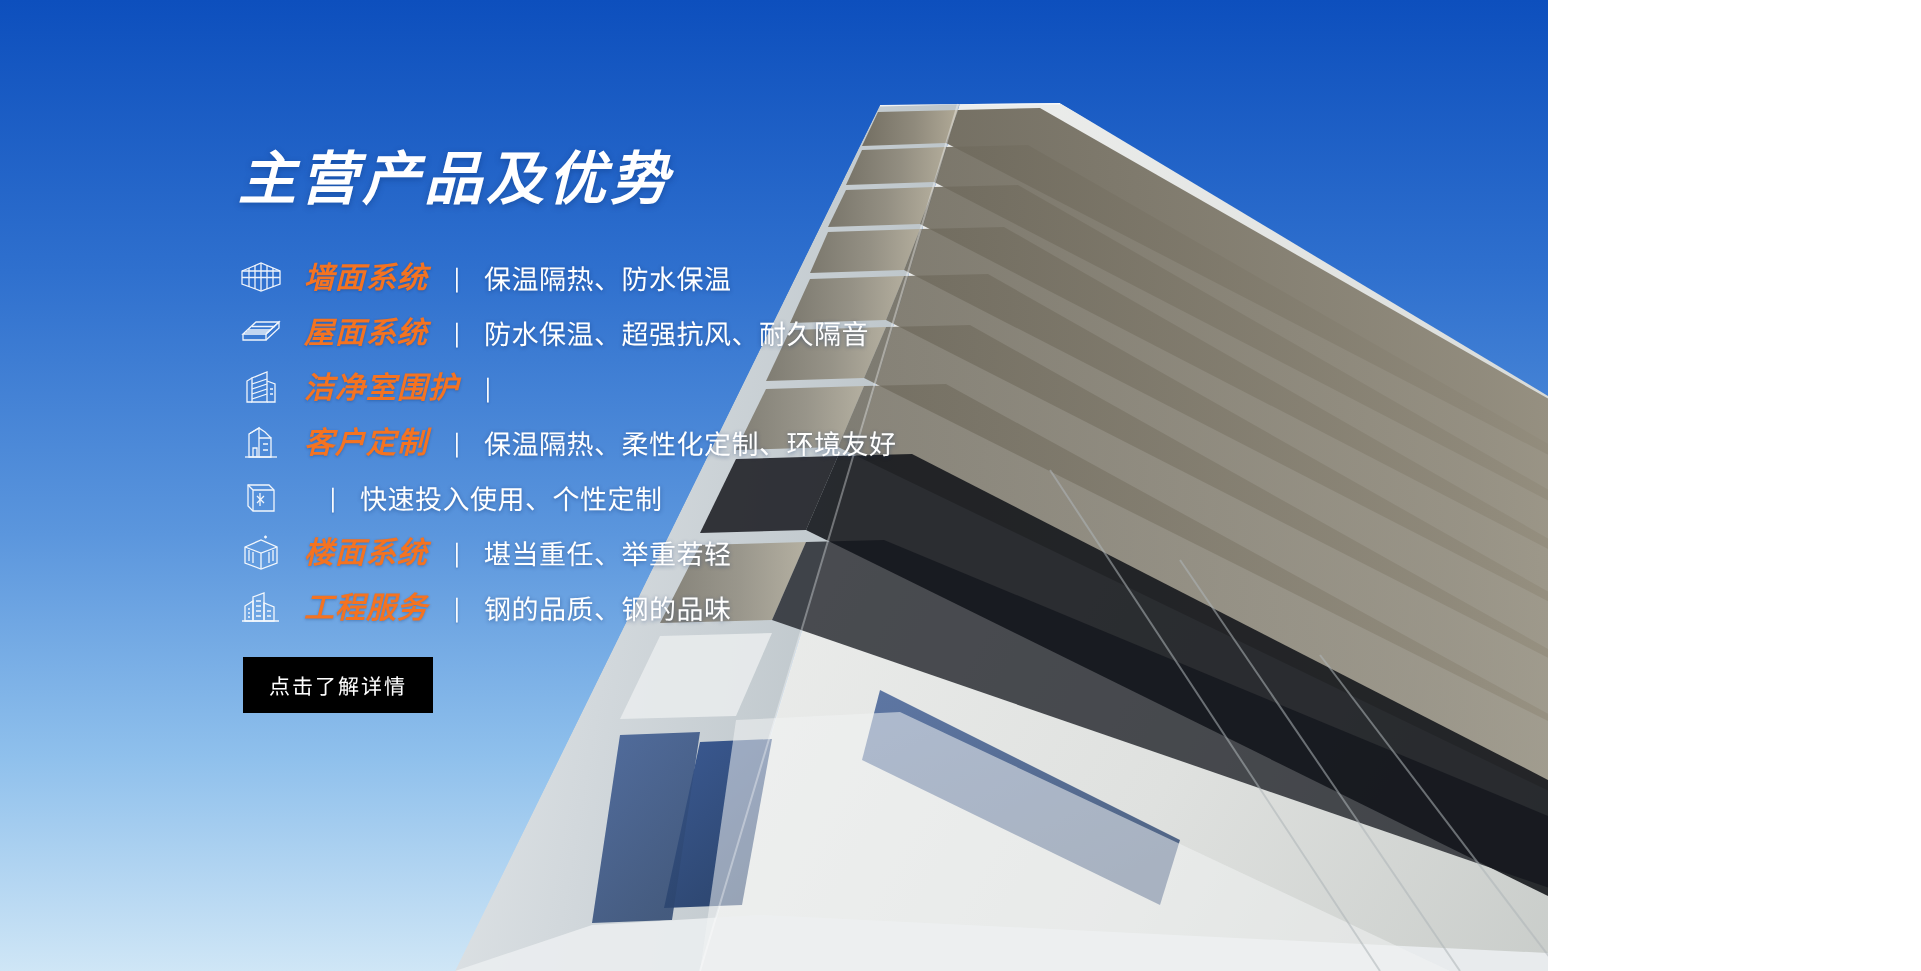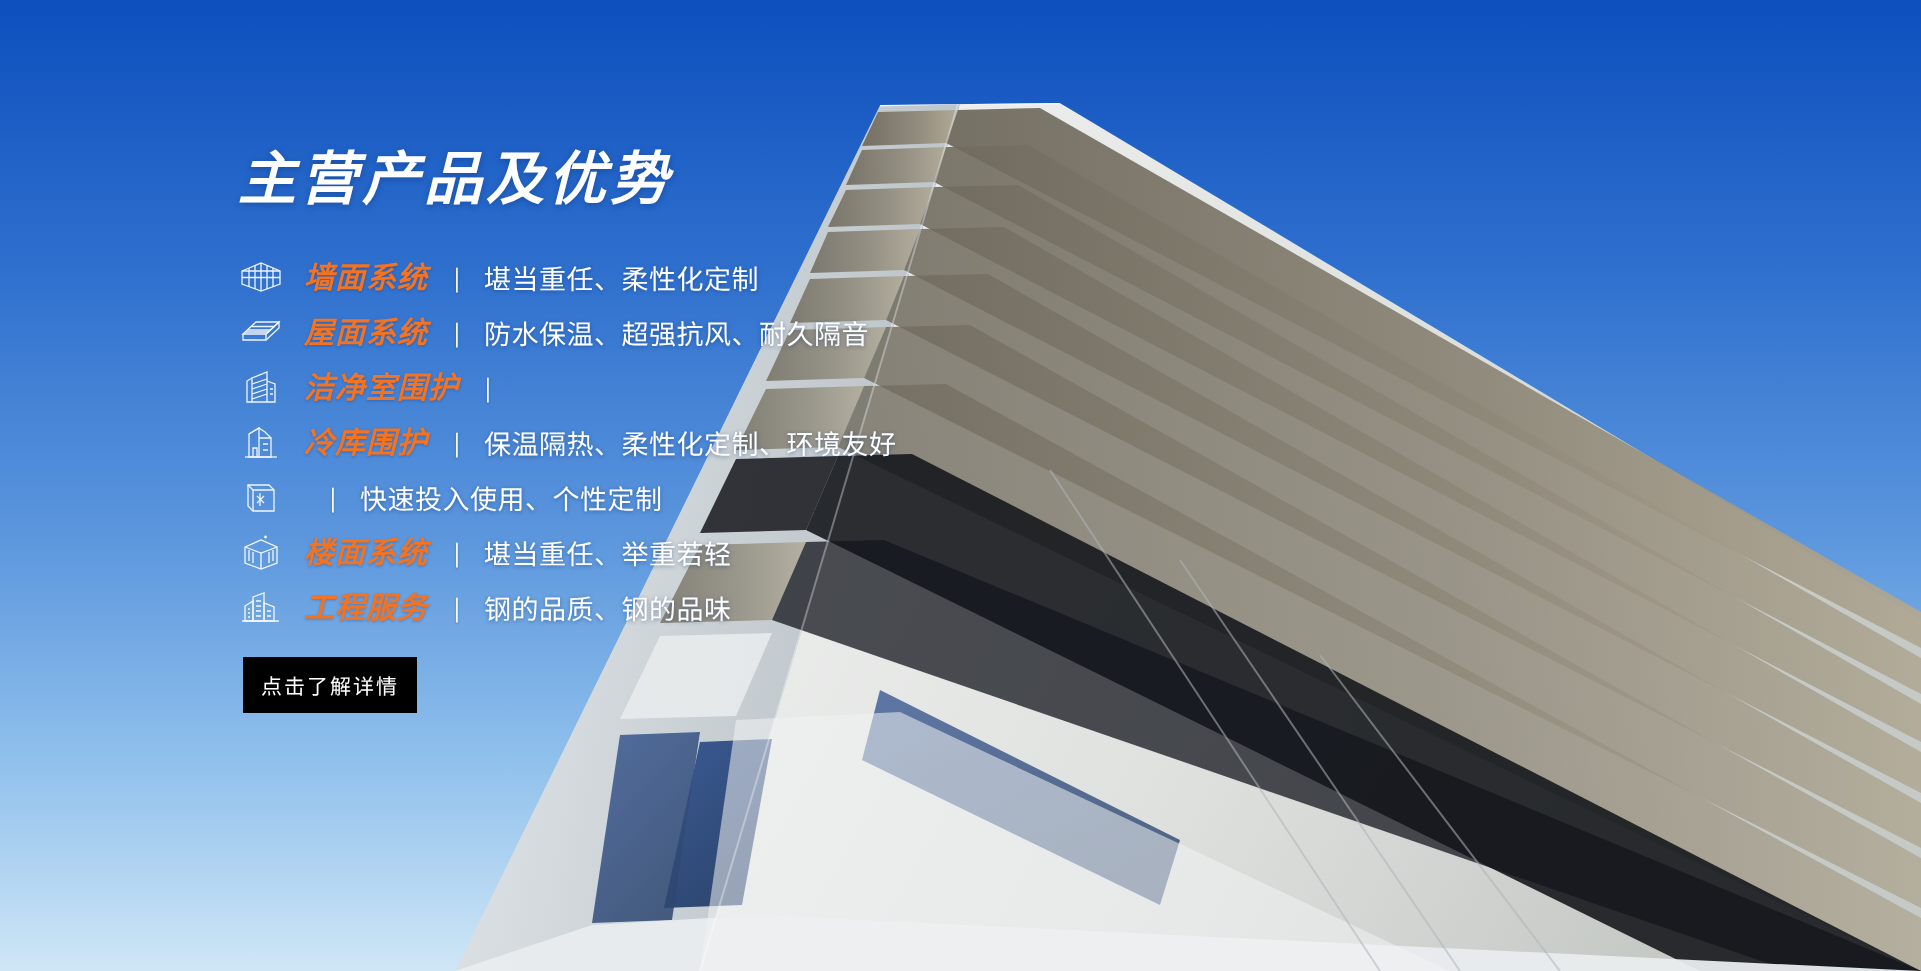--- a/index.html
+++ b/index.html
@@ -4,21 +4,21 @@
 <title>主营产品及优势</title>
 <style>
   * { margin:0; padding:0; box-sizing:border-box; }
   html, body {
     width:1921px; height:971px;
     overflow:hidden;
     font-family:"Liberation Sans","DejaVu Sans",sans-serif;
   }
   #banner {
     position:relative;
-    width:1921px; height:971px;
+    width:1548px; height:971px;
     overflow:hidden;
     background:linear-gradient(to bottom,
         #1152be 0%,
         #1c5cc4 10%,
         #2a6bcb 22%,
         #3c7cd4 35%,
         #4f8ddb 48%,
         #629de2 60%,
         #79b0e9 72%,
         #93c4f0 83%,
@@ -96,21 +96,21 @@
   }
 
   .cta {
     display:inline-block;
     margin-top:30px;
     margin-left:5px;
     background:#000000;
     color:#ffffff;
     font-size:21px;
     letter-spacing:2px;
-    padding:13px 18px;
+    padding:13px 26px;
     border:none;
     cursor:pointer;
     font-family:inherit;
   }
 </style>
 </head>
 <body>
 
 <div id="banner">
 
@@ -216,21 +216,21 @@
         <span class="feat-icon">
           <svg width="44" height="34" viewBox="0 0 44 34" fill="none" stroke="#ffffff" stroke-width="1.3">
             <path d="M3 11 L22 3 L41 11 L41 24 L22 31 L3 24 Z"></path>
             <path d="M3 11 L41 11 M22 3 L22 31"></path>
             <path d="M10 8 L10 27 M16 5.5 L16 29 M28 5.5 L28 29 M34 8 L34 27"></path>
             <path d="M3 17.5 L41 17.5"></path>
           </svg>
         </span>
         <span class="feat-name">墙面系统</span>
         <span class="feat-sep">丨</span>
-        <span class="feat-desc">堪当重任、柔性化定制</span>
+        <span class="feat-desc">保温隔热、防水保温</span>
       </li>
 
       <li class="feature-row">
         <span class="feat-icon">
           <svg width="44" height="34" viewBox="0 0 44 34" fill="none" stroke="#ffffff" stroke-width="1.3">
             <path d="M4 19 L17 7 L40 7 L27 19 Z"></path>
             <path d="M4 19 L4 25 L27 25 L27 19"></path>
             <path d="M27 19 L40 7 L40 13 L27 25"></path>
             <path d="M9 15 L32 15 M13 11.5 L36 11.5 M6.5 17 L29.5 17"></path>
           </svg>
@@ -258,21 +258,21 @@
         <span class="feat-icon">
           <svg width="40" height="36" viewBox="0 0 40 36" fill="none" stroke="#ffffff" stroke-width="1.3">
             <path d="M8 33 L8 10 L18 4 L18 33 Z"></path>
             <path d="M18 14 L30 14 L30 33 L18 33"></path>
             <path d="M8 10 L18 4 L24 8 L30 14"></path>
             <path d="M12 33 L12 24 L16 24 L16 33"></path>
             <path d="M22 20 L27 20 M22 26 L27 26"></path>
             <path d="M4 33 L36 33"></path>
           </svg>
         </span>
-        <span class="feat-name">冷库围护</span>
+        <span class="feat-name">客户定制</span>
         <span class="feat-sep">丨</span>
         <span class="feat-desc">保温隔热、柔性化定制、环境友好</span>
       </li>
 
       <li class="feature-row">
         <span class="feat-icon">
           <svg width="40" height="36" viewBox="0 0 40 36" fill="none" stroke="#ffffff" stroke-width="1.3">
             <path d="M7 6 L28 6 L33 11 L33 32 L12 32 L7 27 Z"></path>
             <path d="M7 6 L12 11 L33 11 M12 11 L12 32"></path>
             <path d="M16 17 L23 24 M23 17 L16 24"></path>

